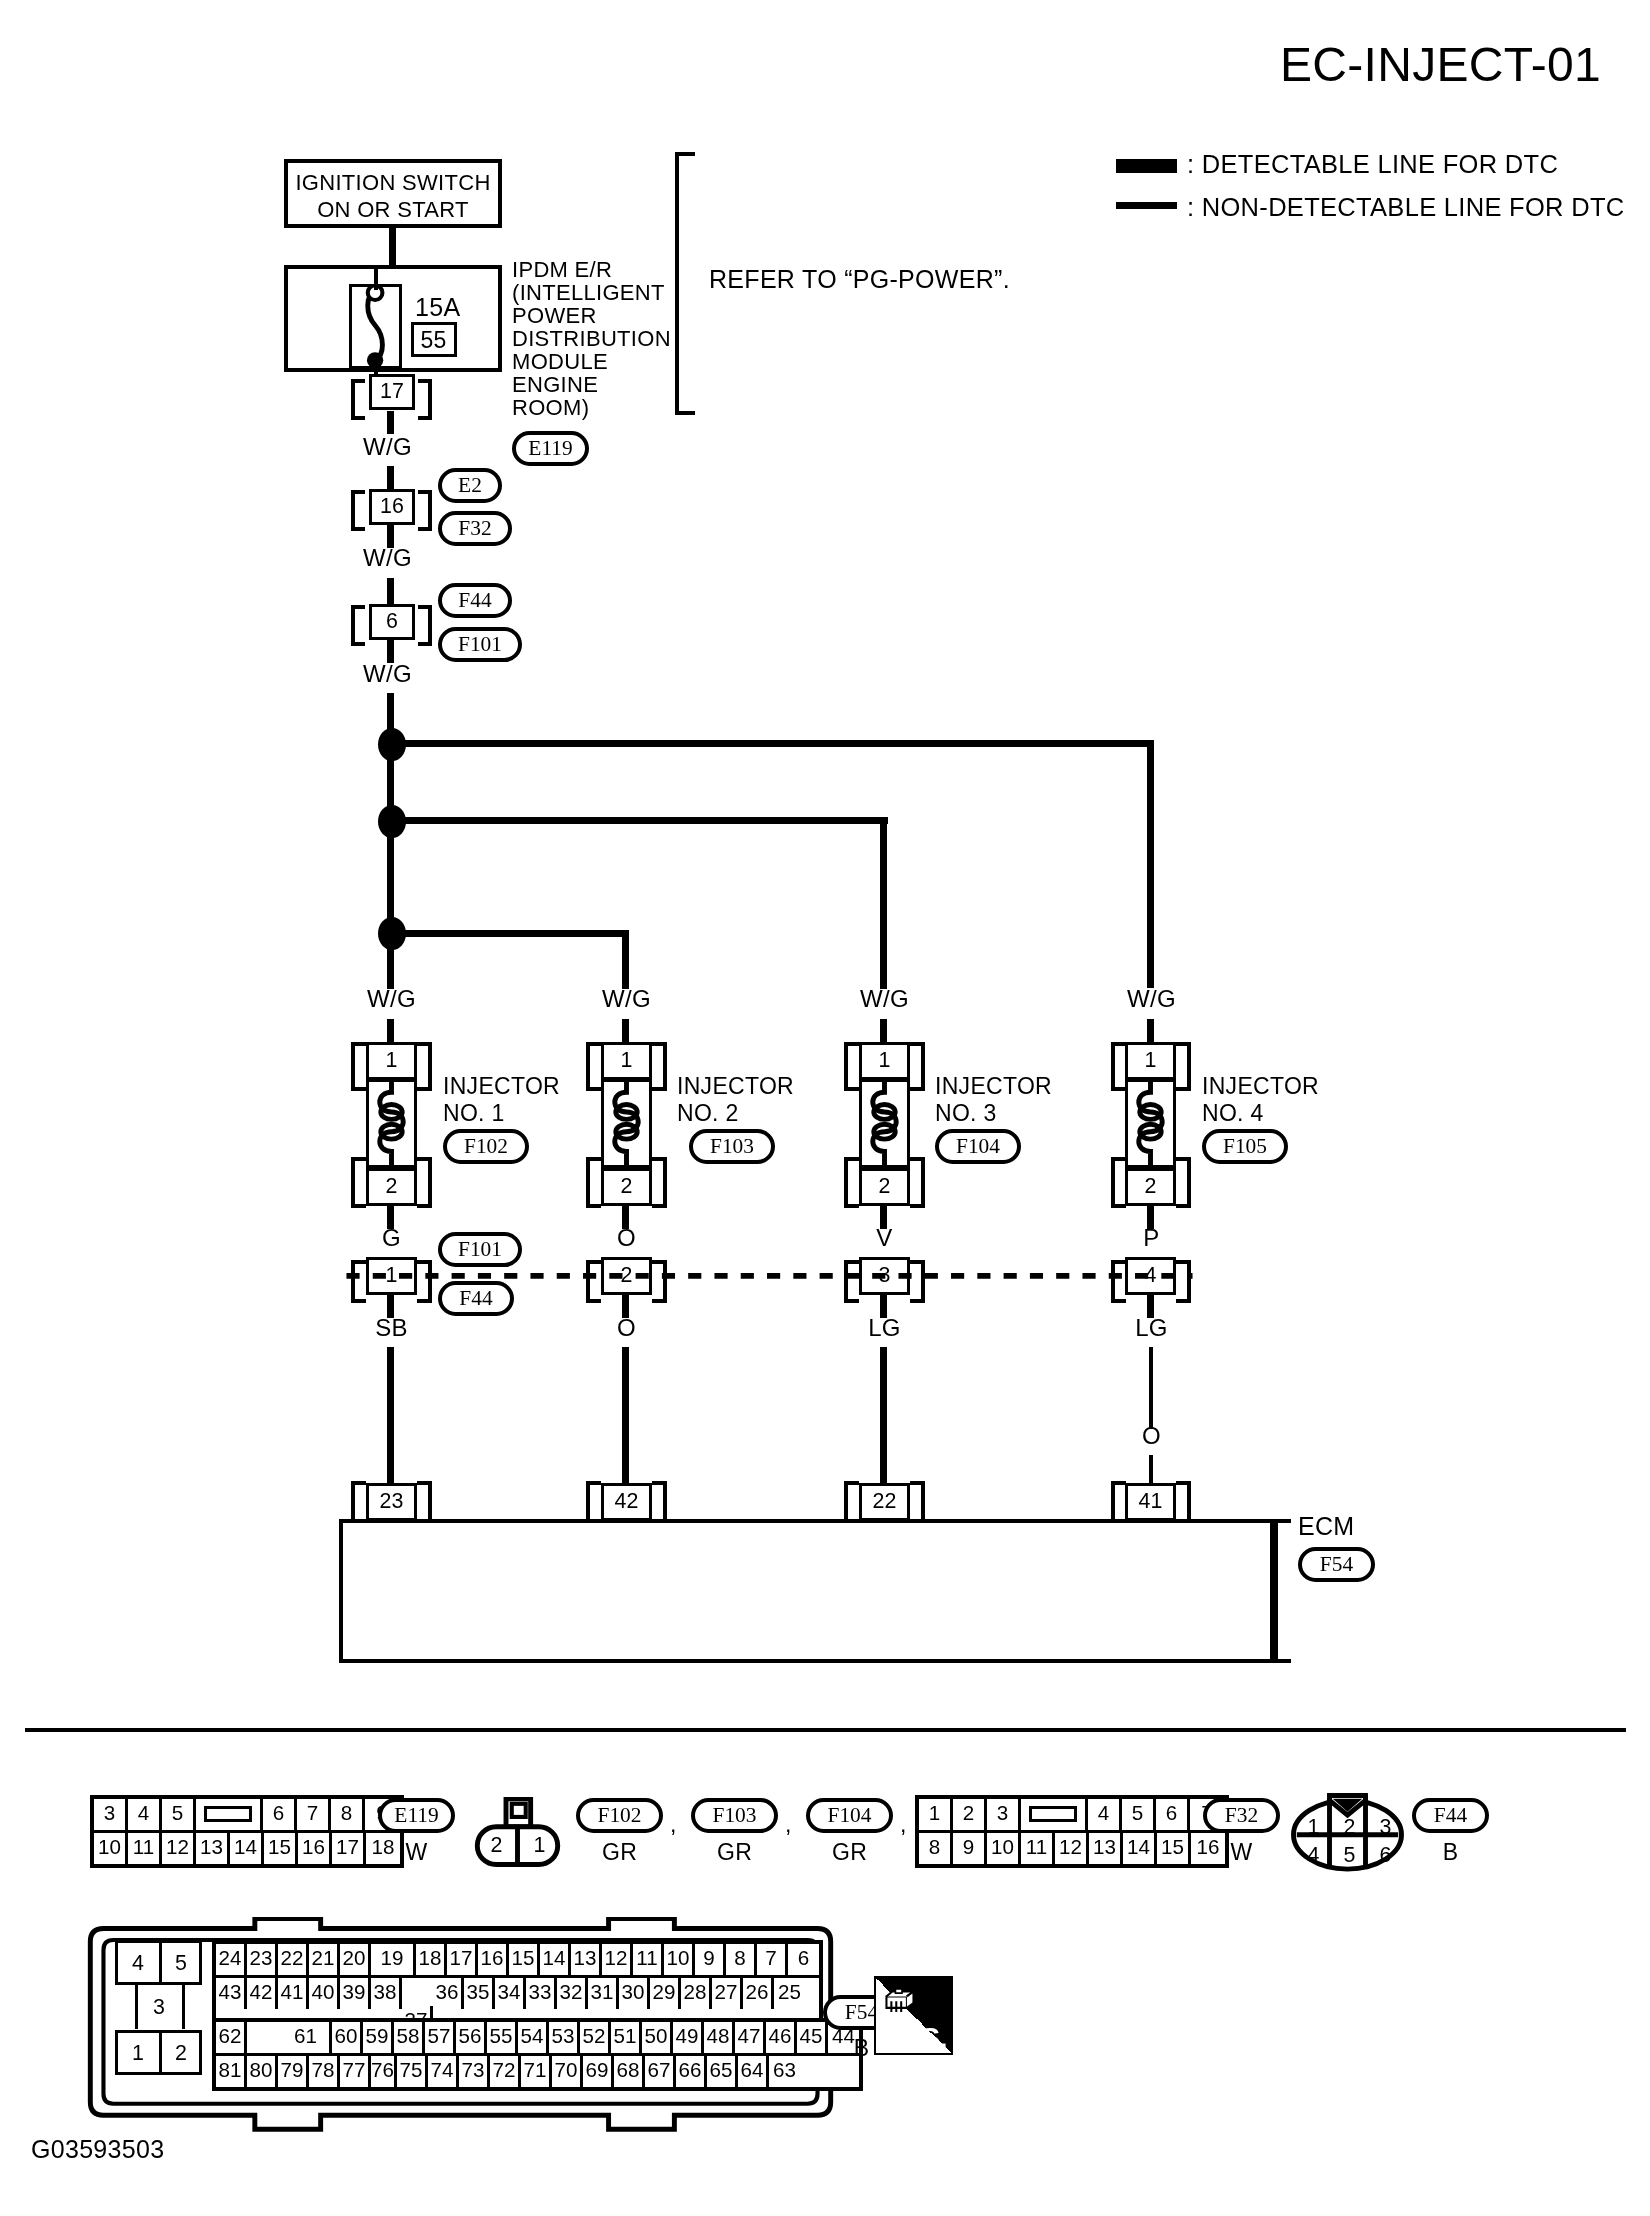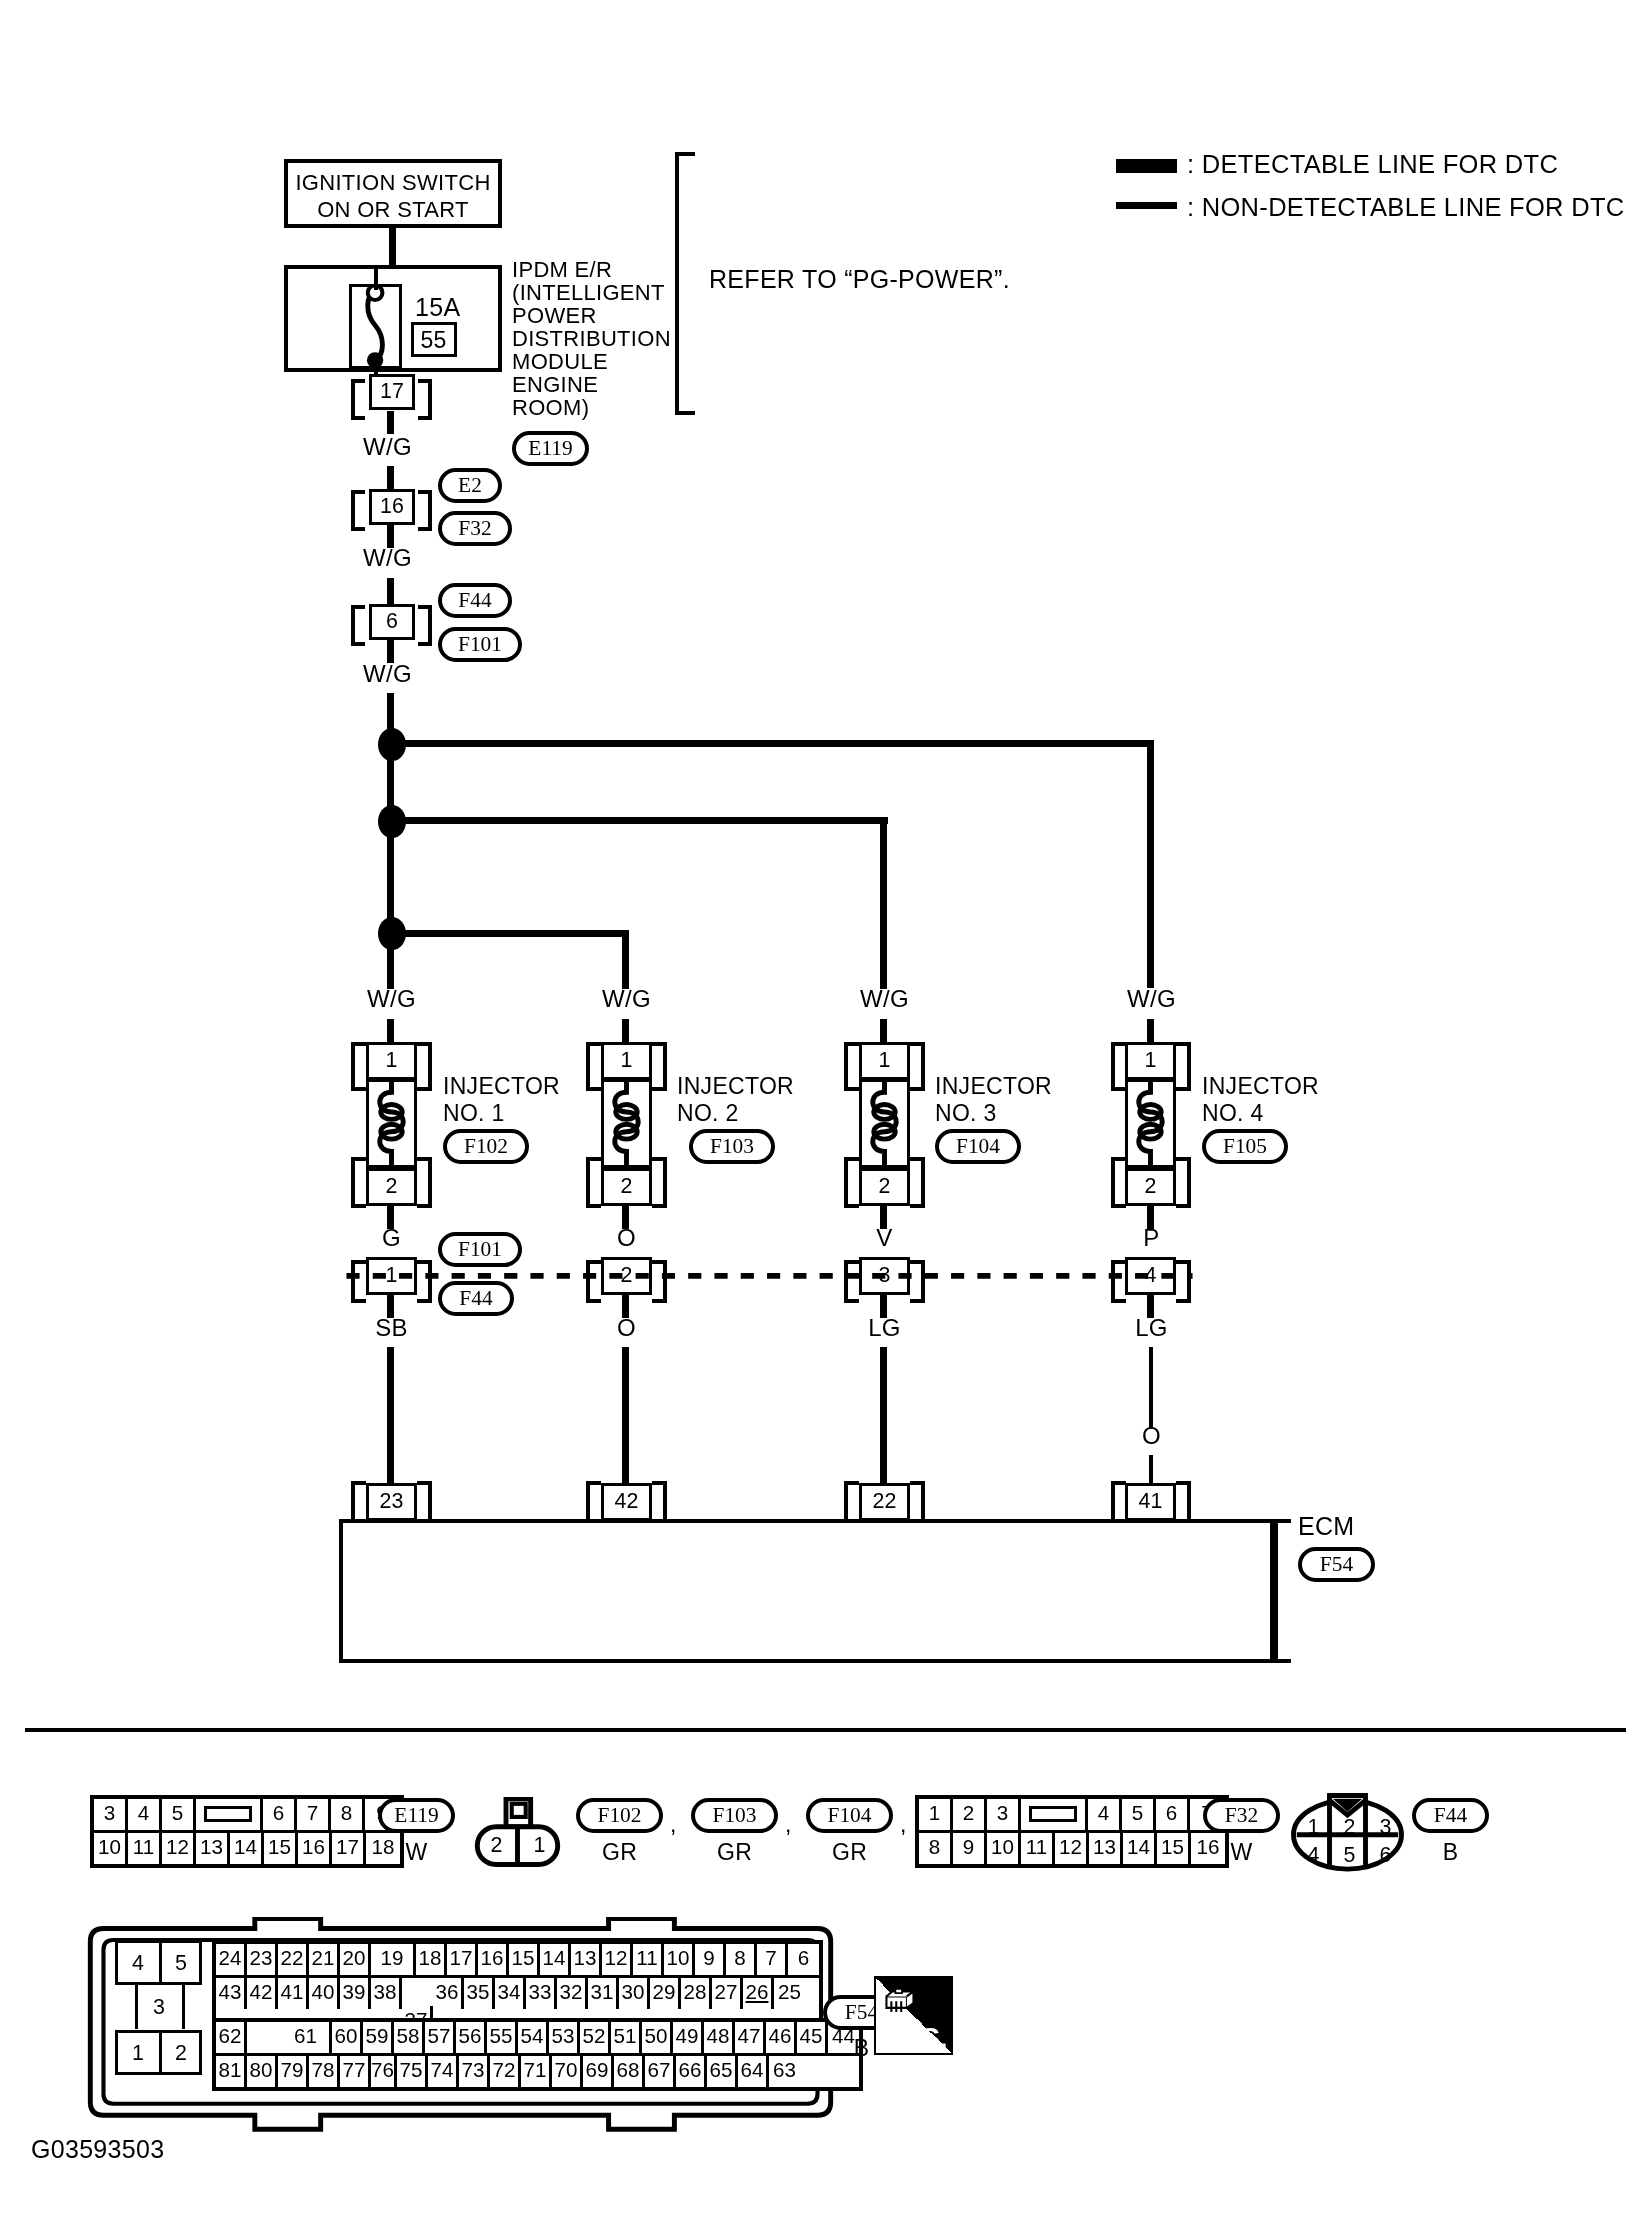--- a/index.html
+++ b/index.html
@@ -114,20 +114,21 @@
     position:absolute;
     left:8.2px; top:10px;
     width:36px; height:25px;
   }
 </style>
 </head>
 <body>
 
 <div id="page">
 
+  <div class="lbl" style="right:49px; top:39px; font-size:48px; line-height:51px; text-align:right;">EC-INJECT-01</div>
 
   <div>
     <div class="legend-swatch" style="left:1116px; top:159px; width:61px; height:14px;"></div>
     <div class="lbl" style="left:1187px; top:152px; font-size:25.5px;">: DETECTABLE LINE FOR DTC</div>
   </div>
   <div>
     <div class="legend-swatch" style="left:1116px; top:202px; width:61px; height:7.4px;"></div>
     <div class="lbl" style="left:1187px; top:195px; font-size:25.5px;">: NON-DETECTABLE LINE FOR DTC</div>
   </div>
 
@@ -531,21 +532,21 @@
           <div class="cell" style="width: 31px;">36</div>
           <div class="cell" style="width: 31px;">35</div>
           <div class="cell" style="width: 31px;">34</div>
           <div class="cell" style="width: 31px;">33</div>
           <div class="cell" style="width: 31px;">32</div>
           <div class="cell" style="width: 31px;">31</div>
           <div class="cell" style="width: 31px;">30</div>
           <div class="cell" style="width: 31px;">29</div>
           <div class="cell" style="width: 31px;">28</div>
           <div class="cell" style="width: 31px;">27</div>
-          <div class="cell" style="width: 31px; text-decoration: underline;">26</div>
+          <div class="cell" style="width: 31px;">26</div>
           <div class="cell" style="width: 31px;">25</div>
         </div>
     </div>
 
     <div class="cgrid" style="left:212px; top:2018px;">
       <div class="crow" id="f54b-top">
           <div class="cell" style="width: 31px;">62</div>
           <div class="cell" style="width: 50px; margin-left: 35px;">61</div>
           <div class="cell" style="width: 31px;">60</div>
           <div class="cell" style="width: 31px;">59</div>

